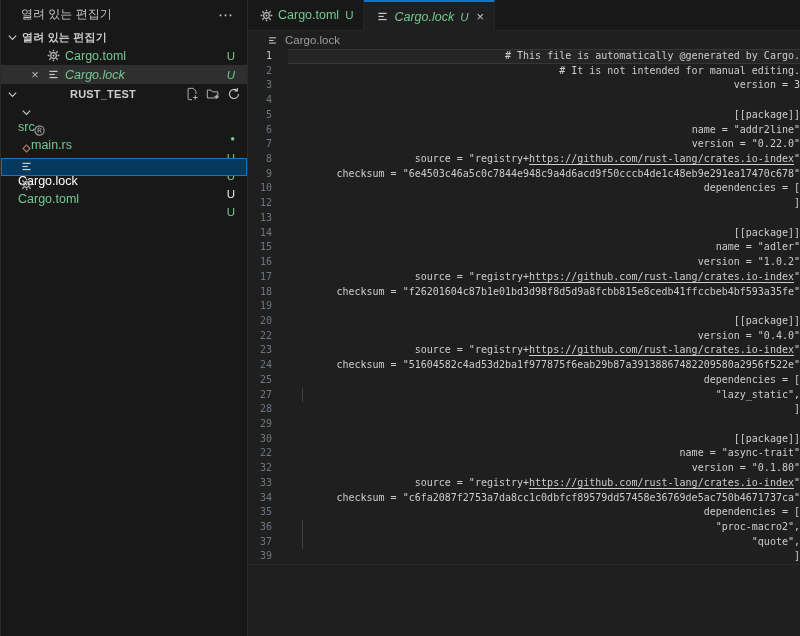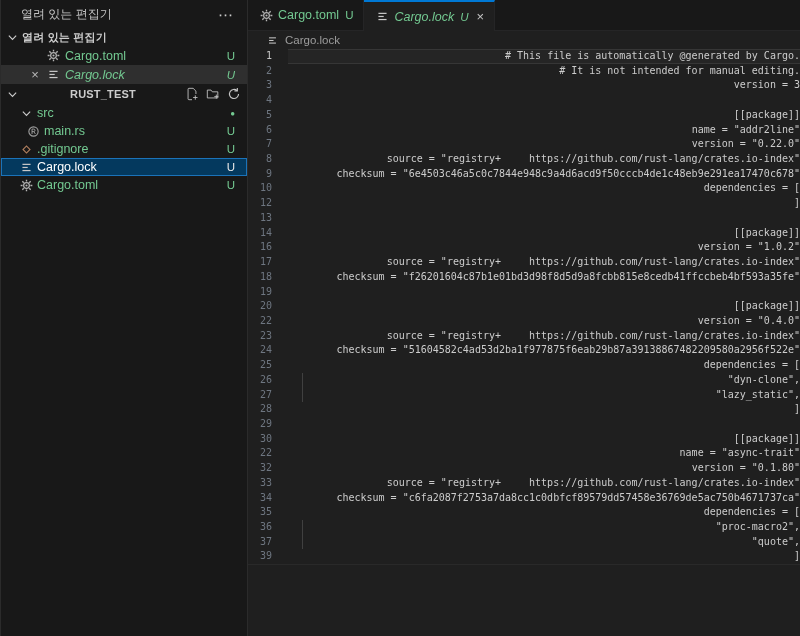--- a/index.html
+++ b/index.html
@@ -30,23 +30,23 @@
   .oe-row.active { background:#2f2f2f; }
   .close-box { width:16px; text-align:center; color:#b8b8b8; font-size:13px; line-height:1;
                flex:none; cursor:pointer; }
   .oe-row .file-ic { margin:0 4px 0 2px; }
   .name { white-space:nowrap; }
   .green { color:#73c991; }
   .italic { font-style:italic; }
   .badge { margin-left:auto; color:#73c991; font-size:11.5px; padding-right:2px; }
   .badge.dot { font-size:8px; }
 
-  .tree-row { height:18px; display:flex; align-items:center; padding:0 10px 0 17px;
-              font-size:12.5px; cursor:pointer; position:relative; }
-  .tree-row.nested { padding-left:24px; }
+  .tree-row { height:18px; display:flex; padding:0 10px 0 17px;
+              font-size:12.5px; cursor:pointer; position:relative;flex-direction:column; }
+  .tree-row.nested { padding-left:30px; }
   .tree-row .slot { margin-right:3px; color:#cccccc; }
   .tree-row.selected { background:#04395e; box-shadow:inset 0 0 0 1px #1b73b9; }
   .tree-row.selected .name { color:#ffffff; }
   .tree-row.selected .badge { color:#e8e8e8; }
 
   
   .editor { flex:1; display:flex; flex-direction:column; background:#1f1f1f; overflow:hidden; }
   .tab-bar { display:flex; height:31px; background:#181818; border-bottom:1px solid #252526;
              overflow:visible; }
   .tab { display:flex; align-items:center; height:30px; padding:0 10px; font-size:12.5px;
@@ -63,21 +63,21 @@
 
   .code { position:relative; font-family:"DejaVu Sans Mono", monospace; font-size:10px;
           line-height:14.72px; color:#cccccc; flex:none; }
   .line { height:14.72px; position:relative; }
   .ln { position:absolute; left:0; top:0; width:24px; text-align:right; color:#6e7681; }
   .body { position:absolute; left:40px; right:0; top:0; bottom:0; padding-left:12px;
           white-space:pre;text-align:right; }
   .line.current .body { background:#252525; box-shadow:inset 0 1px 0 #363636, inset 0 -1px 0 #363636; }
   .line.current .ln { color:#c6c6c6; }
   .guide { position:absolute; left:14px; top:0; bottom:0; width:1px; background:#404040; }
-  .link { text-underline-offset:2px;margin-left:28px; }
+  .link { text-decoration:underline; text-underline-offset:2px; }
   .code-bottom { flex:1; border-top:1px solid #292929; background:#1f1f1f; }
 </style>
 </head>
 <body>
 
 <div class="workbench">
 
   <aside class="sidebar">
     <div class="pane-header">
       <span>열려 있는 편집기</span>
@@ -298,20 +298,24 @@
         </div>
         <div class="line">
           <span class="ln">13</span>
           <span class="body"></span>
         </div>
         <div class="line">
           <span class="ln">14</span>
           <span class="body">[[package]]</span>
         </div>
         <div class="line">
+          <span class="ln">15</span>
+          <span class="body">name = "adler"</span>
+        </div>
+        <div class="line">
           <span class="ln">16</span>
           <span class="body">version = "1.0.2"</span>
         </div>
         <div class="line">
           <span class="ln">17</span>
           <span class="body">source = "registry+<span class="link">https://github.com/rust-lang/crates.io-index</span>"</span>
         </div>
         <div class="line">
           <span class="ln">18</span>
           <span class="body">checksum = "f26201604c87b1e01bd3d98f8d5d9a8fcbb815e8cedb41ffccbeb4bf593a35fe"</span>
@@ -332,24 +336,20 @@
           <span class="ln">23</span>
           <span class="body">source = "registry+<span class="link">https://github.com/rust-lang/crates.io-index</span>"</span>
         </div>
         <div class="line">
           <span class="ln">24</span>
           <span class="body">checksum = "51604582c4ad53d2ba1f977875f6eab29b87a39138867482209580a2956f522e"</span>
         </div>
         <div class="line">
           <span class="ln">25</span>
           <span class="body">dependencies = [</span>
-        </div>
-        <div class="line">
-          <span class="ln">26</span>
-          <span class="body"><i class="guide"></i> "dyn-clone",</span>
         </div>
         <div class="line">
           <span class="ln">27</span>
           <span class="body"><i class="guide"></i> "lazy_static",</span>
         </div>
         <div class="line">
           <span class="ln">28</span>
           <span class="body">]</span>
         </div>
         <div class="line">

